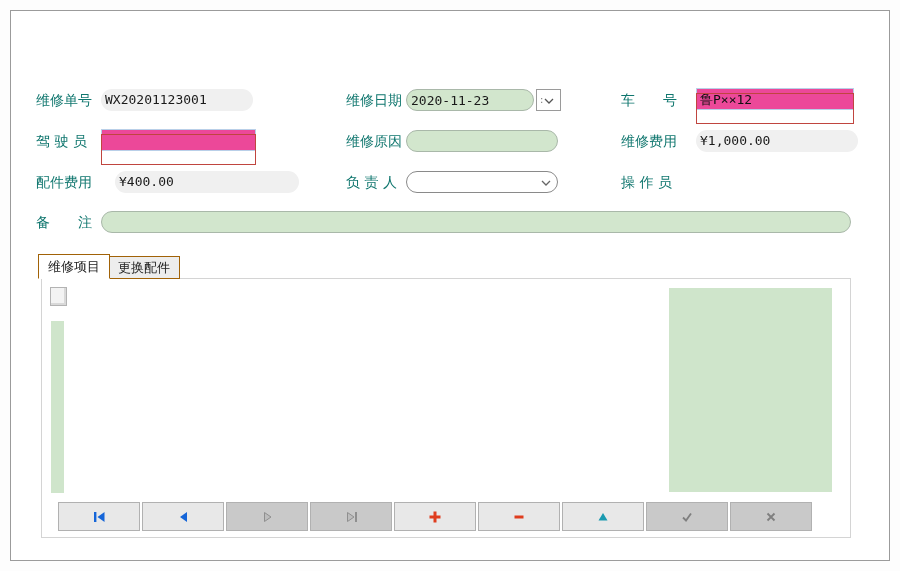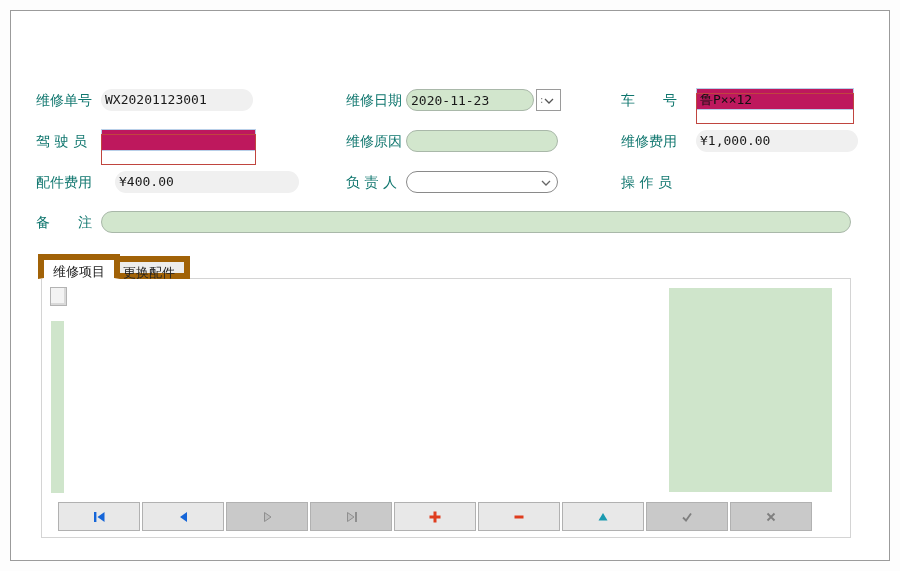--- a/index.html
+++ b/index.html
@@ -16,26 +16,26 @@
   .green{background:#d2e6cd;border:1px solid #a9b8a9;}
   .combo{background:#fff;border:1px solid #8a8a8a;}
   .chev{position:absolute;right:6px;top:8px;}
   .datewrap{position:absolute;height:14px;}
   .datefld{position:absolute;left:0;top:0;width:128px;}
   .datebtn{position:absolute;left:130px;top:0;width:25px;height:22px;background:#fff;
     border:1px solid #9a9a9a;box-sizing:border-box;text-align:center;cursor:default;}
   .datebtn .dots{position:absolute;left:3px;top:3px;font-size:10px;color:#777;line-height:14px;}
   .selwrap{position:absolute;height:37px;}
   .selblue{position:absolute;left:0;top:0;height:22px;width:100%;box-sizing:border-box;
-    background:#be185d;border:1px solid #b9cfe8;font-size:13px;line-height:20px;padding:1px 3px;
+    background:#ec4899;border:1px solid #b9cfe8;font-size:13px;line-height:20px;padding:1px 3px;
     color:#101010;font-family:"DejaVu Sans Mono","Liberation Mono",monospace;white-space:nowrap;}
   .redbox{position:absolute;left:0;top:5px;height:31px;width:100%;box-sizing:border-box;
     border:1px solid #c0453f;background:transparent;}
   .tab{position:absolute;font-size:13px;color:#222;padding:0 9px;line-height:24px;height:25px;
-    box-sizing:border-box;border:6px solid #a16207;}
+    box-sizing:border-box;border:1px solid #a16207;}
   .tab.active{background:#fff;top:243px;border-bottom:1px solid #fff;z-index:3;}
   .tab.inactive{background:#ededed;top:245px;height:23px;line-height:22px;z-index:1;}
   .panel{position:absolute;left:30px;top:267px;width:810px;height:260px;background:#fff;
     border:1px solid #d4d4d4;box-sizing:border-box;}
   .grid-indicator{position:absolute;left:8px;top:8px;width:15px;height:17px;background:#f3f3f3;
     border:1px solid #b3b3b3;box-shadow:inset -2px -2px 0 #d9d9d9;}
   .strip-left{position:absolute;left:9px;top:42px;width:13px;height:172px;background:#cfe5cb;}
   .block-right{position:absolute;left:627px;top:9px;width:163px;height:204px;background:#cfe5cb;}
   .navbar{position:absolute;left:16px;top:223px;display:flex;gap:2px;}
   .navbtn{width:82px;height:29px;display:flex;align-items:center;justify-content:center;

